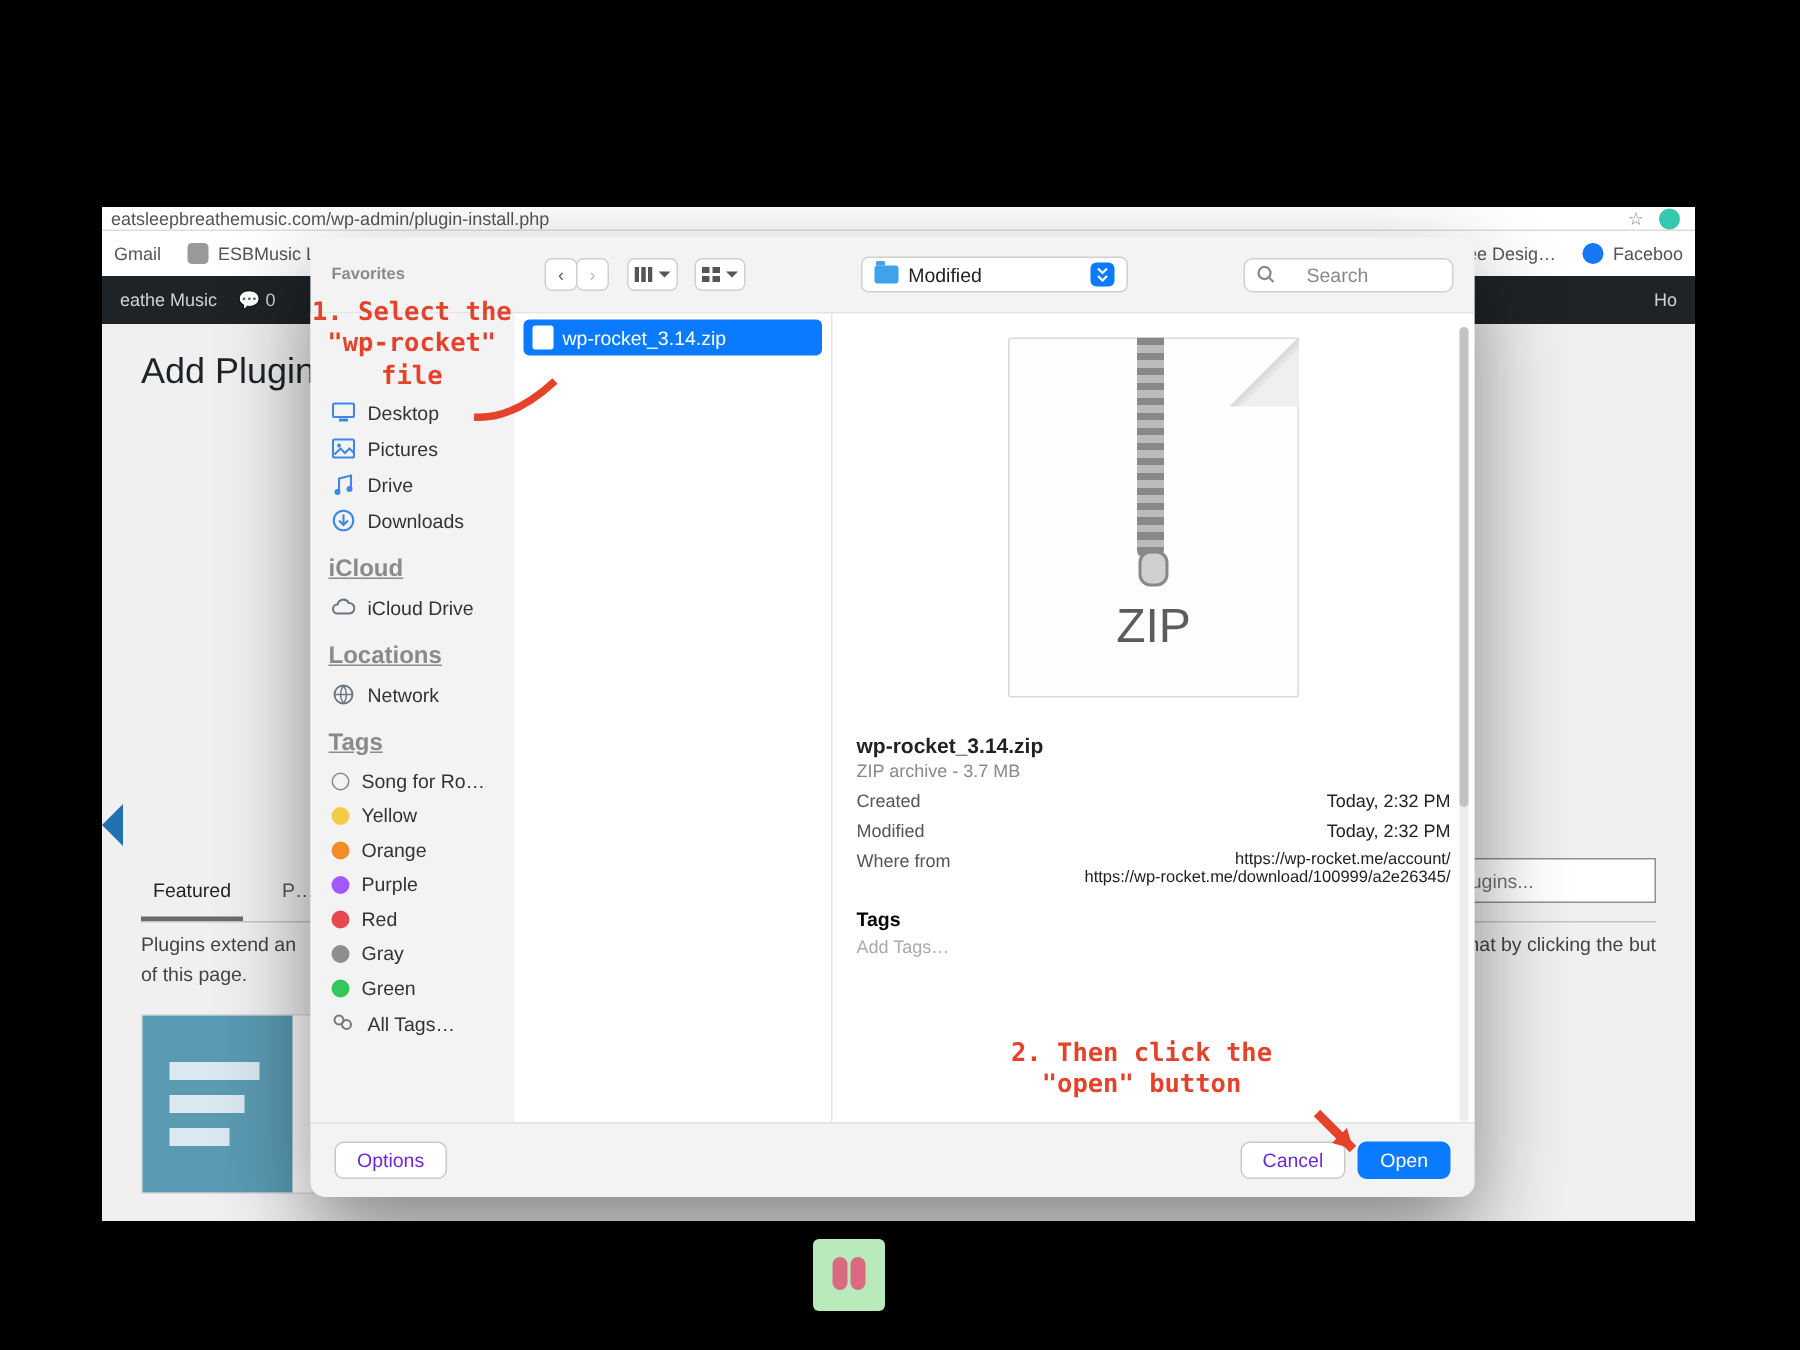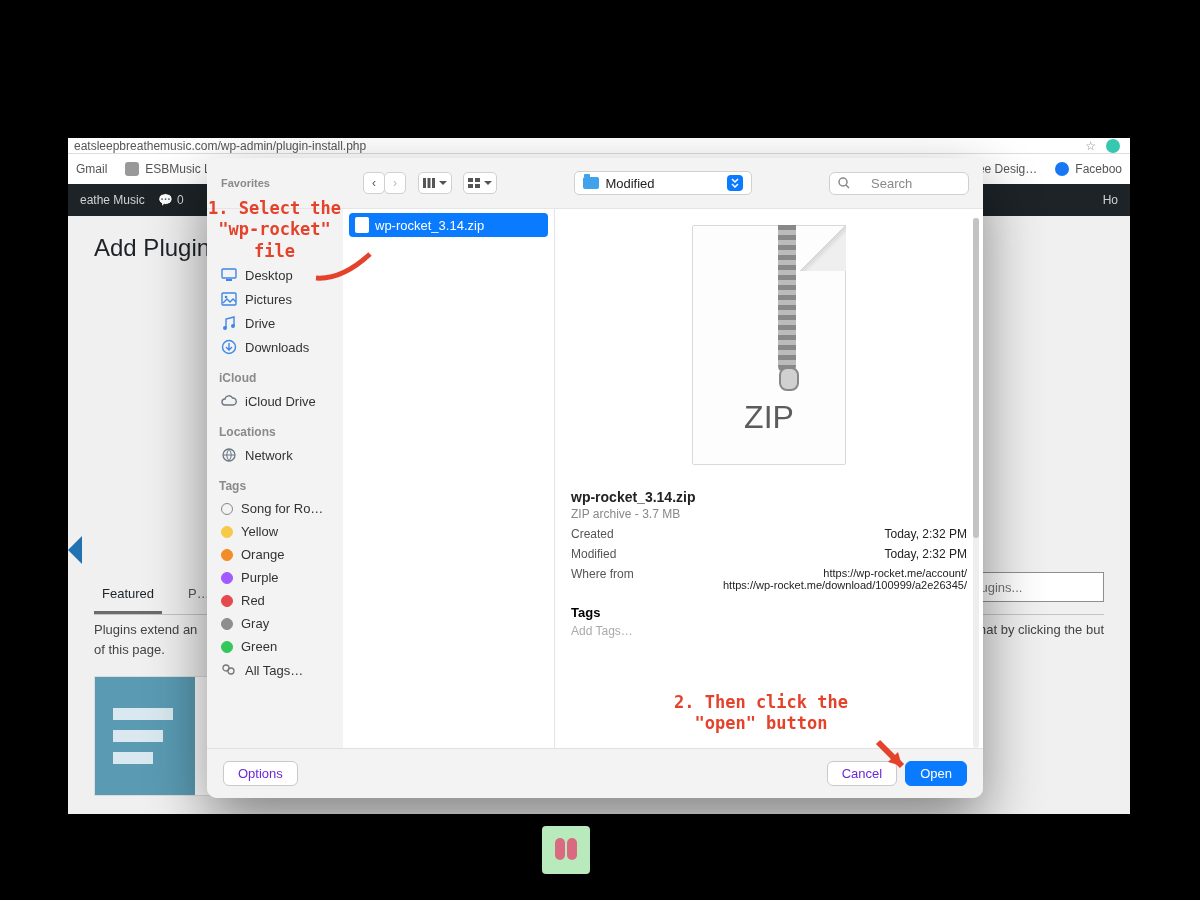--- a/index.html
+++ b/index.html
@@ -100,39 +100,39 @@
   .loc-blue-chev svg { width:10px;height:10px;fill:#fff; }
   .search-box {
     display: flex; align-items: center; gap: 21px; background: #fff; border:1px solid #d0d0d0;
     border-radius: 6px; padding: 3px 8px; width: 140px; color: #888; font-size: 13px;
   }
   .dlg-body { flex: 1; display: flex; background: #fff; border-top: 1px solid #e5e5e5; }
   .sidebar {
     width: 136px; background: #f4f3f3; padding: 10px 6px 10px 12px; font-size: 13px; color: #333;
     overflow: hidden;
   }
-  .sb-gh { font-size: 12px; color: #8a8a8a; font-weight: 600; margin: 12px 0 4px; }
+  .sb-gh { font-size: 16px; color: #8a8a8a; font-weight: 600; margin: 12px 0 4px; text-decoration: underline; }
   .sb-gh:first-child { margin-top: 0; }
   .sb-item { display: flex; align-items: center; gap: 8px; padding: 4px 2px; white-space: nowrap; overflow: hidden; text-overflow: ellipsis; }
   .sb-ico { width: 16px; height: 16px; flex-shrink: 0; display: flex; align-items:center; justify-content:center; }
   .sb-ico svg { width:16px; height:16px; fill:#3f87e5; }
   .tag-dot { width: 12px; height: 12px; border-radius: 50%; border: 1.5px solid #888; flex-shrink: 0; }
   .filelist {
     width: 212px; border-right: 1px solid #e5e5e5; padding: 4px 6px; font-size: 13px;
   }
   .file-row {
     display: flex; align-items: center; gap: 6px; padding: 4px 6px; border-radius: 4px; color: #fff;
     background: #0a7bff;
   }
   .file-ico { width: 14px; height: 16px; background: #fff; border-radius: 2px; position: relative; }
   .preview {
     flex: 1; display: flex; flex-direction: column; padding: 12px 16px 4px;
   }
   .zip-thumb {
-    align-self: center; width: 154px; height: 240px; position: relative; margin-top: 4px; margin-bottom: 24px;
+    align-self: center; width: 194px; height: 240px; position: relative; margin-top: 4px; margin-bottom: 24px;
   }
   .zip-page {
     position:absolute; inset:0; background:#fdfdfd; border:1px solid #d9d9d9; border-radius:2px;
     display:flex; align-items:flex-end; justify-content:center; font-size:32px; color:#5c5c5c; font-weight:500;
     padding-bottom: 28px;
   }
   .zip-fold {
     position:absolute; top:0; right:0; width:46px;height:46px; background:linear-gradient(135deg, transparent 49%, #d7d7d7 50%, #efefef 60%);
   }
   .zipper {

